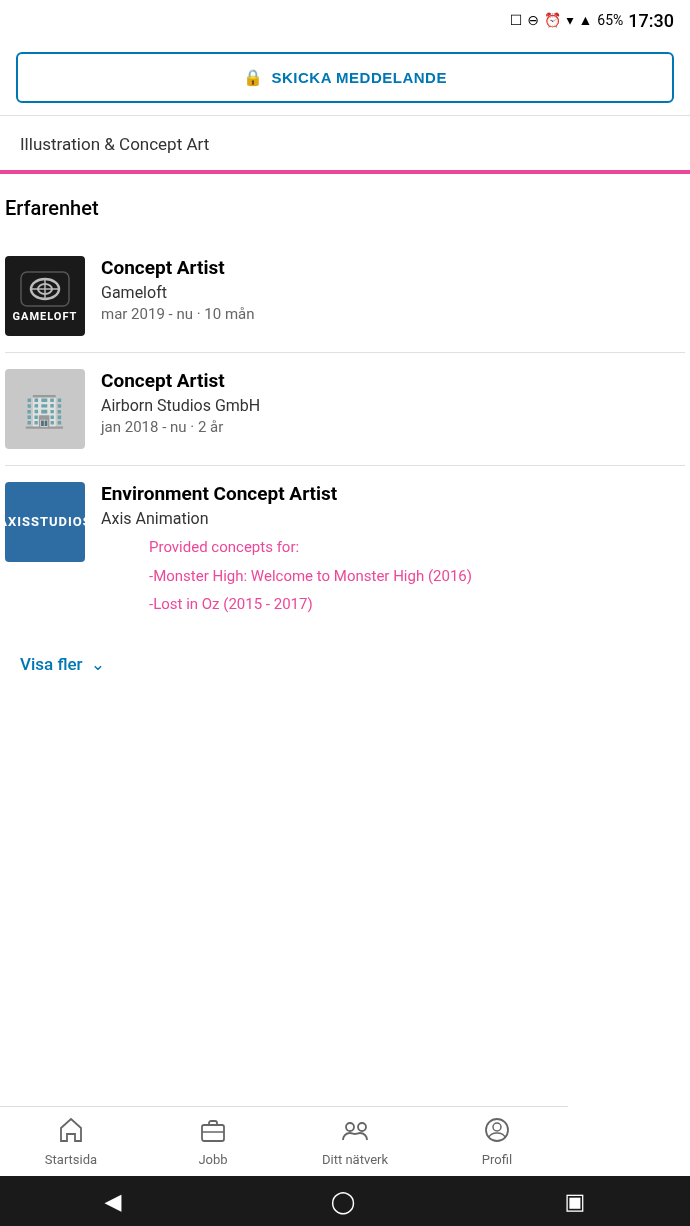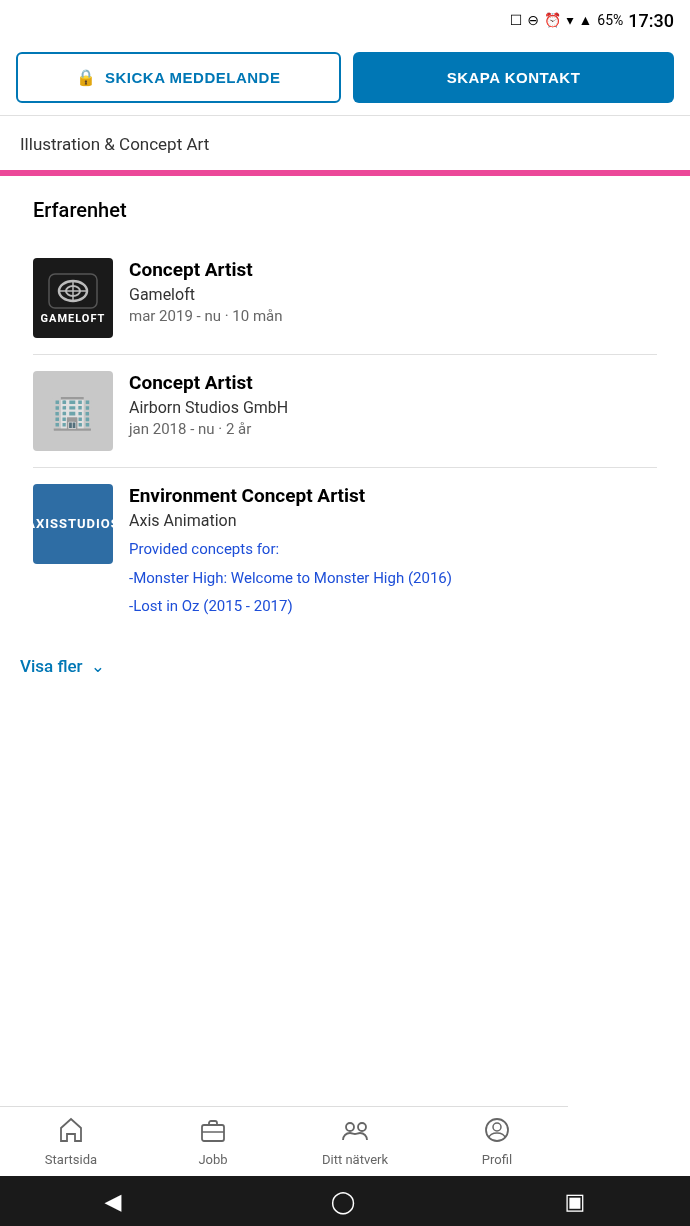--- a/index.html
+++ b/index.html
@@ -77,26 +77,26 @@
       border-radius: 6px;
       cursor: pointer;
       text-transform: uppercase;
     }
 
     
     .category-label {
       padding: 18px 20px 16px;
       font-size: 17px;
       color: #333;
-      border-bottom: 6px solid #ec4899;
+      border-bottom: 4px solid #ec4899;
     }
 
     
     .experience-section {
-      padding: 22px 33px 0;
+      padding: 22px 5px 0;
     }
     .section-title {
       font-size: 20px;
       font-weight: 500;
       color: #000;
       margin-bottom: 20px;
     }
 
     
     .experience-item {
@@ -167,23 +167,24 @@
       color: #333;
       margin-bottom: 3px;
     }
     .exp-duration {
       font-size: 15px;
       color: #666;
       margin-bottom: 6px;
     }
     .exp-description {
       font-size: 15px;
-      color: #1d4ed8;
+      color: #ec4899;
       line-height: 1.5;
       margin-top: 8px;
+      margin-left: 48px;
     }
     .exp-description p {
       margin-bottom: 6px;
     }
 
     
     .visa-fler {
       padding: 16px 20px;
       color: #0077b5;
       font-size: 17px;
@@ -266,23 +267,20 @@
     <span class="battery-text">65%</span>
     <span class="time">17:30</span>
   </div>
 </div>
 
 <div class="action-buttons">
   <button class="btn-send">
     <span class="lock-icon">🔒</span>
     <span>SKICKA MEDDELANDE</span>
   </button>
-  <button class="btn-create">
-    <span>SKAPA KONTAKT</span>
-  </button>
 </div>
 
 <div class="category-label">
   <span>Illustration &amp; Concept Art</span>
 </div>
 
 <div class="experience-section">
   <h2 class="section-title">Erfarenhet</h2>
 
   <div class="experience-item">

